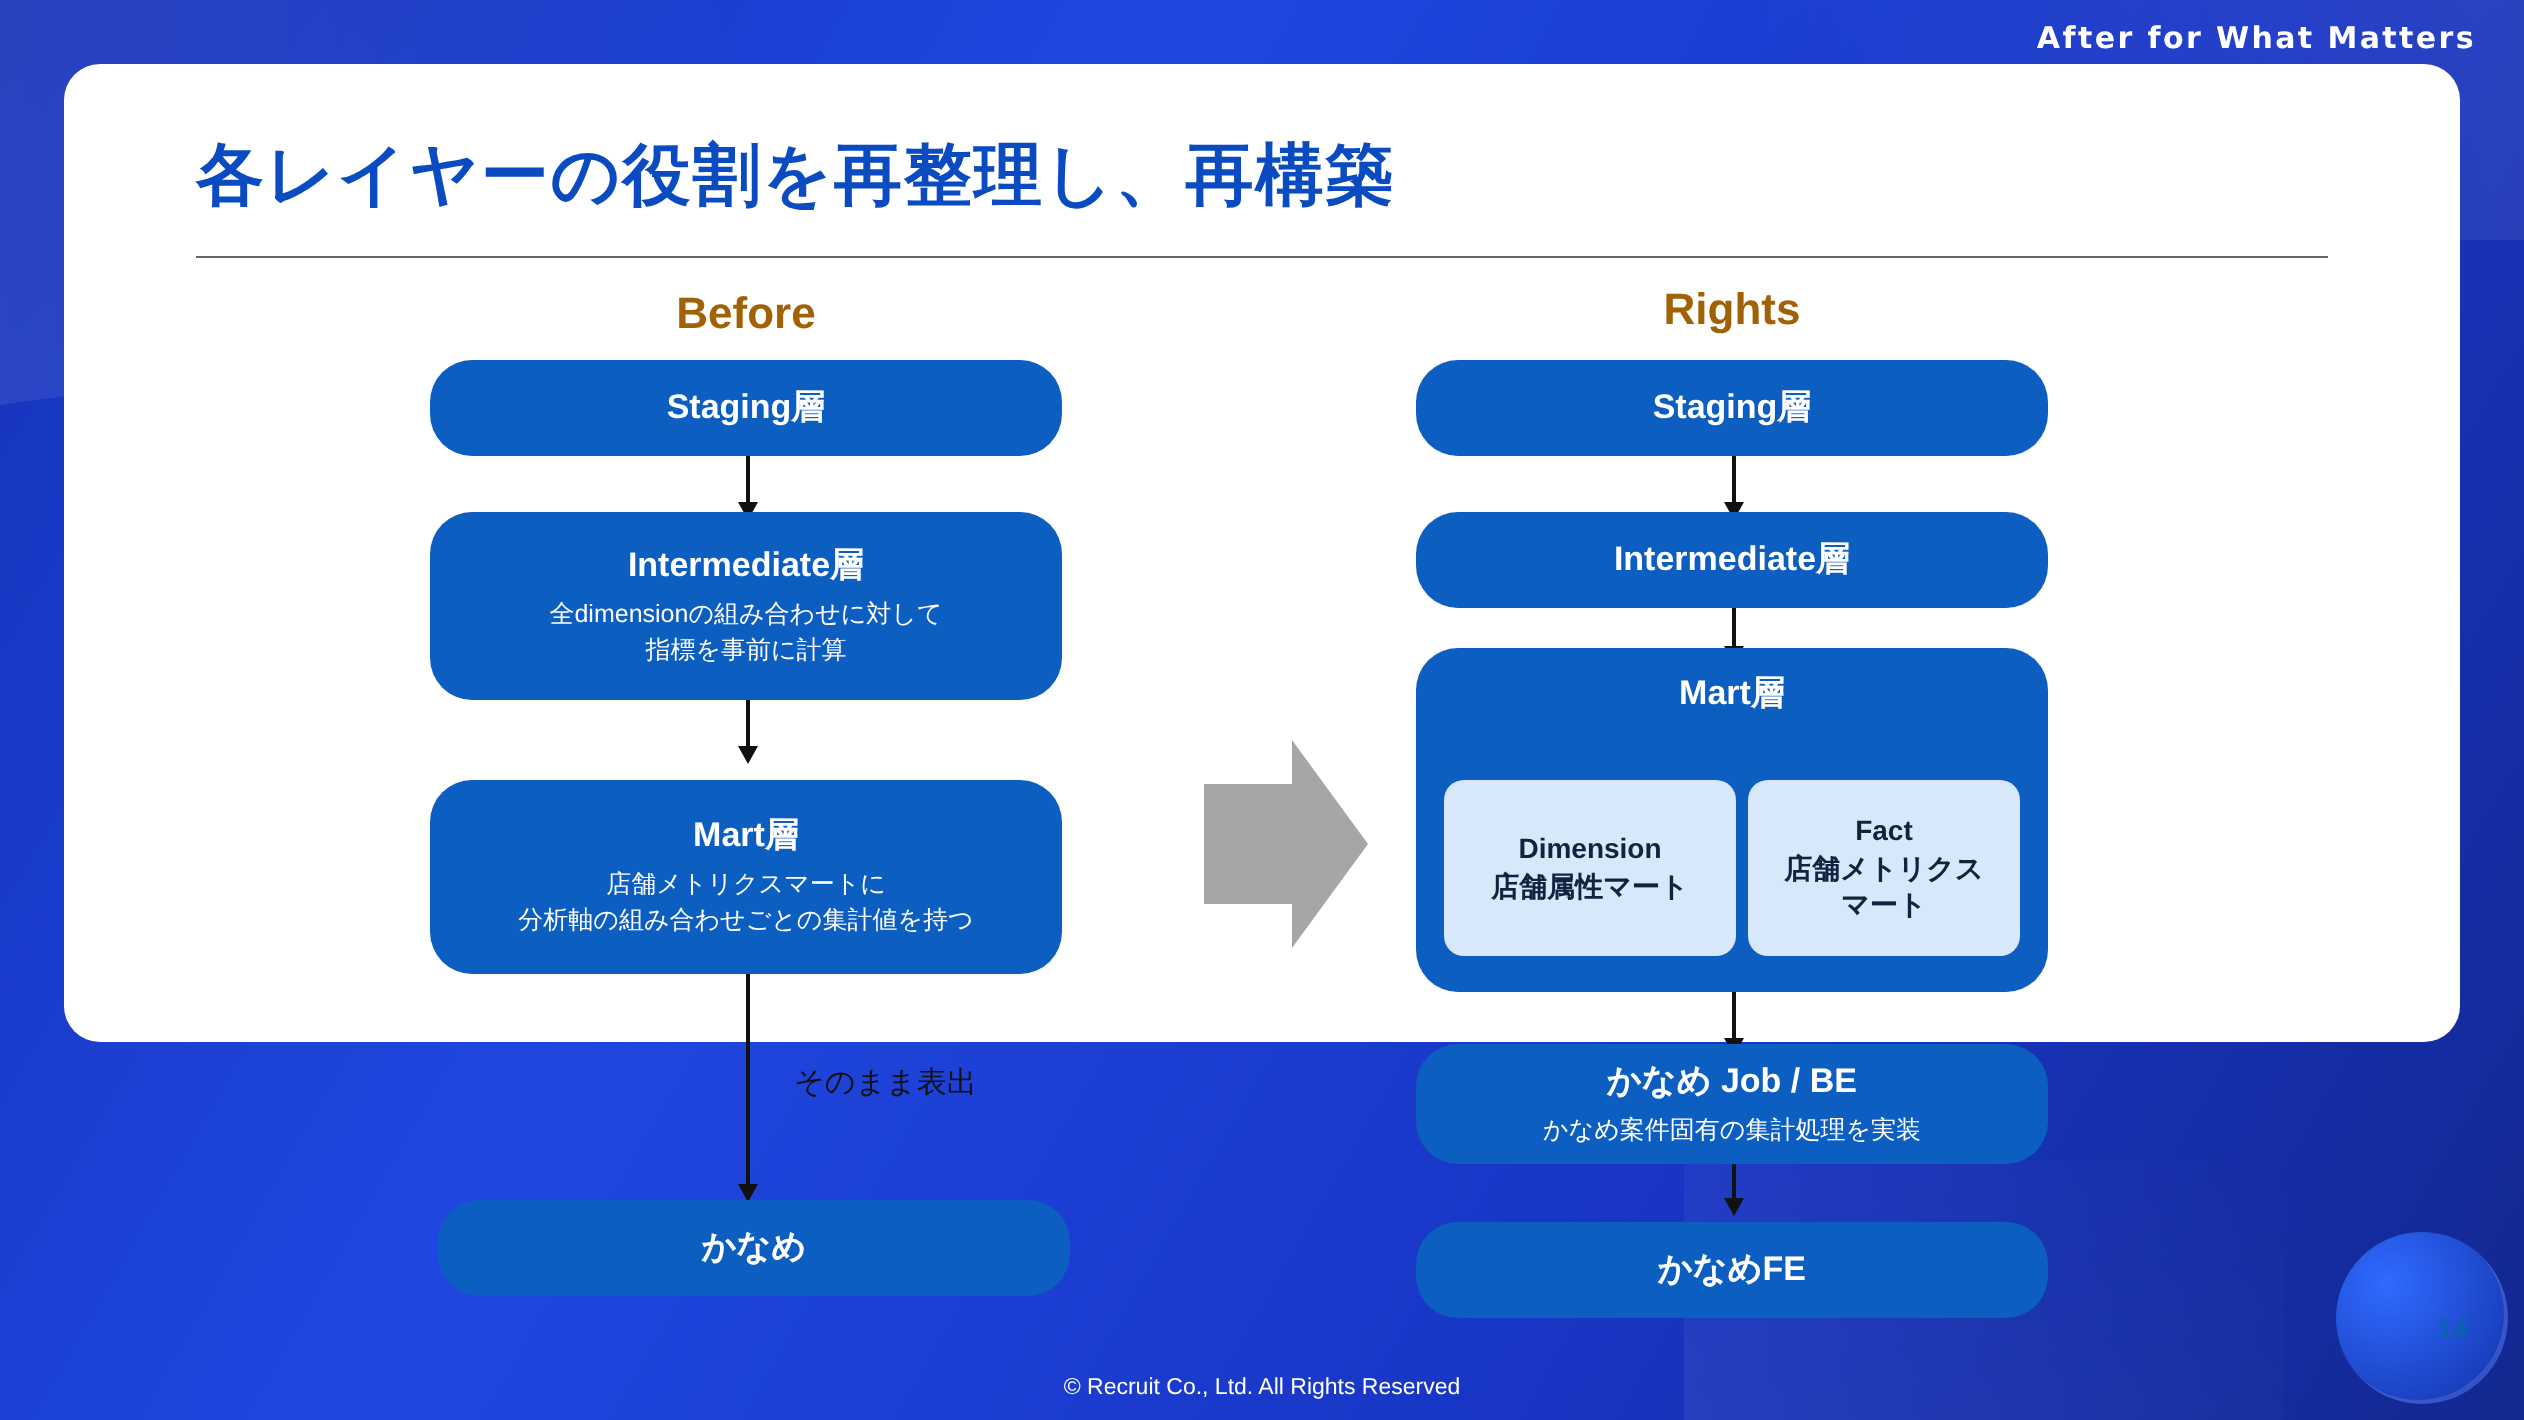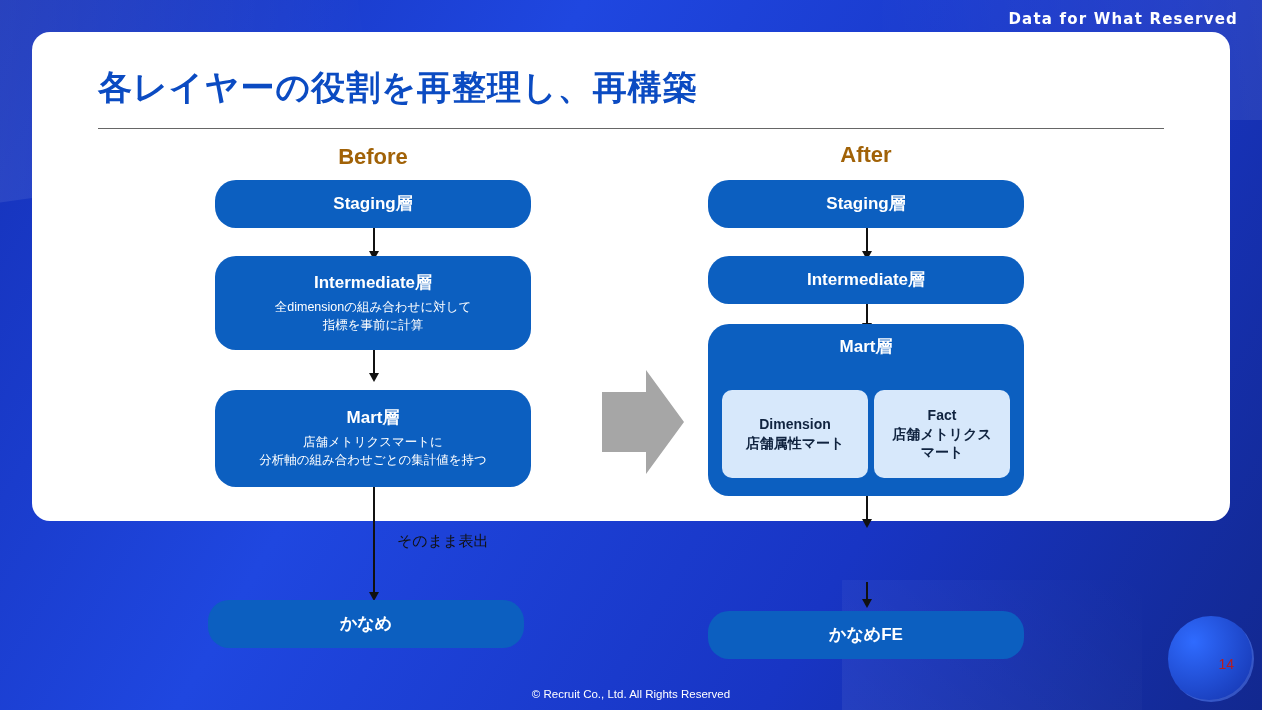--- a/index.html
+++ b/index.html
@@ -145,61 +145,61 @@
     position: absolute;
     right: 8px; bottom: 8px;
     width: 86px; height: 86px;
     border-radius: 50%;
     background: radial-gradient(circle at 30% 30%, #2f6bff, #1330a8);
     box-shadow: -2px -2px 0 rgba(255,255,255,0.12) inset;
   }
   .page-num {
     position: absolute;
     right: 28px; bottom: 38px;
-    color: #b91c1c;
+    color: #0369a1;
     font-size: 14px;
     margin-top: 28px;
   }
 </style>
 </head>
 <body>
 
 <div class="bg-deco-1"></div>
 <div class="bg-deco-2"></div>
 <div class="bg-deco-3"></div>
 
-<div class="tagline">Data for What Reserved</div>
+<div class="tagline">After for What Matters</div>
 
 <div class="slide-card">
 
   <div class="slide-title">各レイヤーの役割を再整理し、再構築</div>
   <div class="title-rule"></div>
 
   <div class="col-head" id="head-before">Before</div>
-  <div class="col-head" id="head-after">After</div>
+  <div class="col-head" id="head-after">Rights</div>
 
   <div class="box" style="left:183px; top:148px; width:316px; height:48px;">
     <div class="b-title">Staging層</div>
   </div>
   <div class="varrow" style="left:341px; top:196px; height:24px;"></div>
 
   <div class="box" style="left:183px; top:224px; width:316px; height:94px;">
     <div class="b-title">Intermediate層</div>
     <div class="b-sub">全dimensionの組み合わせに対して<br>指標を事前に計算</div>
   </div>
   <div class="varrow" style="left:341px; top:318px; height:24px;"></div>
 
   <div class="box" style="left:183px; top:358px; width:316px; height:97px;">
     <div class="b-title">Mart層</div>
     <div class="b-sub">店舗メトリクスマートに<br>分析軸の組み合わせごとの集計値を持つ</div>
   </div>
   <div class="varrow" style="left:341px; top:455px; height:106px;"></div>
   <div class="note-label" style="left:365px; top:500px;">そのまま表出</div>
 
-  <div class="box" style="left:176px; top:568px; width:316px; height:48px;">
+  <div class="box" style="left:187px; top:568px; width:316px; height:48px;">
     <div class="b-title">かなめ</div>
   </div>
 
   <svg class="big-arrow" viewBox="0 0 82 120">
     <polygon points="0,30 44,30 44,8 82,60 44,112 44,90 0,90" fill="#a6a6a6"></polygon>
   </svg>
 
   <div class="box" style="left:676px; top:148px; width:316px; height:48px;">
     <div class="b-title">Staging層</div>
   </div>
@@ -211,20 +211,24 @@
   <div class="varrow" style="left:834px; top:272px; height:20px;"></div>
 
   <div class="box" style="left:676px; top:292px; width:316px; height:172px; justify-content:flex-start; padding-top:12px;">
     <div class="b-title">Mart層</div>
   </div>
   <div class="sub-box" style="left:842px; top:358px; width:136px; height:88px;">Fact<br>店舗メトリクス<br>マート</div>
   <div class="sub-box" style="left:690px; top:358px; width:146px; height:88px;">Dimension<br>店舗属性マート</div>
 
   <div class="varrow" style="left:834px; top:464px; height:24px;"></div>
 
+  <div class="box" style="left:676px; top:490px; width:316px; height:60px;">
+    <div class="b-title">かなめ Job / BE</div>
+    <div class="b-sub">かなめ案件固有の集計処理を実装</div>
+  </div>
   <div class="varrow" style="left:834px; top:550px; height:18px;"></div>
 
   <div class="box" style="left:676px; top:568px; width:316px; height:48px;margin-top:11px;">
     <div class="b-title">かなめFE</div>
   </div>
 
 </div>
 
 <div class="footer">© Recruit Co., Ltd. All Rights Reserved</div>
 <div class="page-circle"></div>

